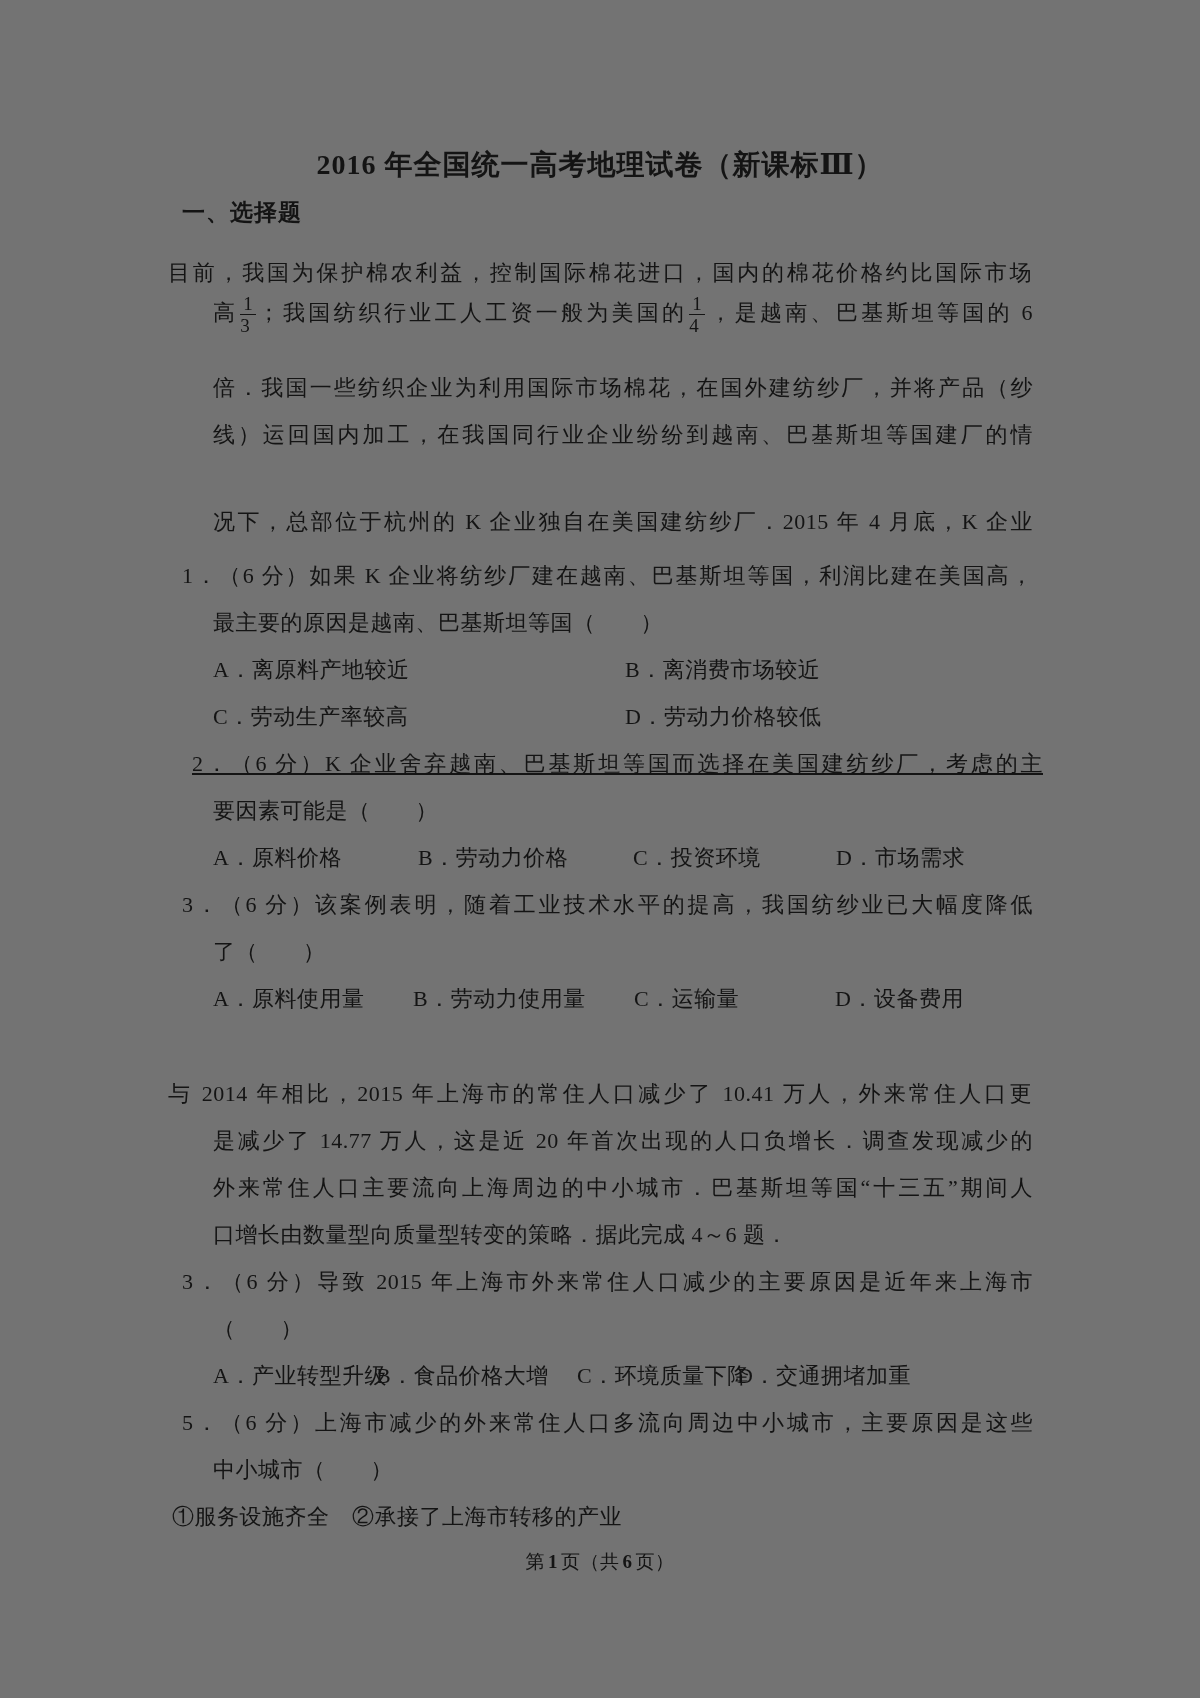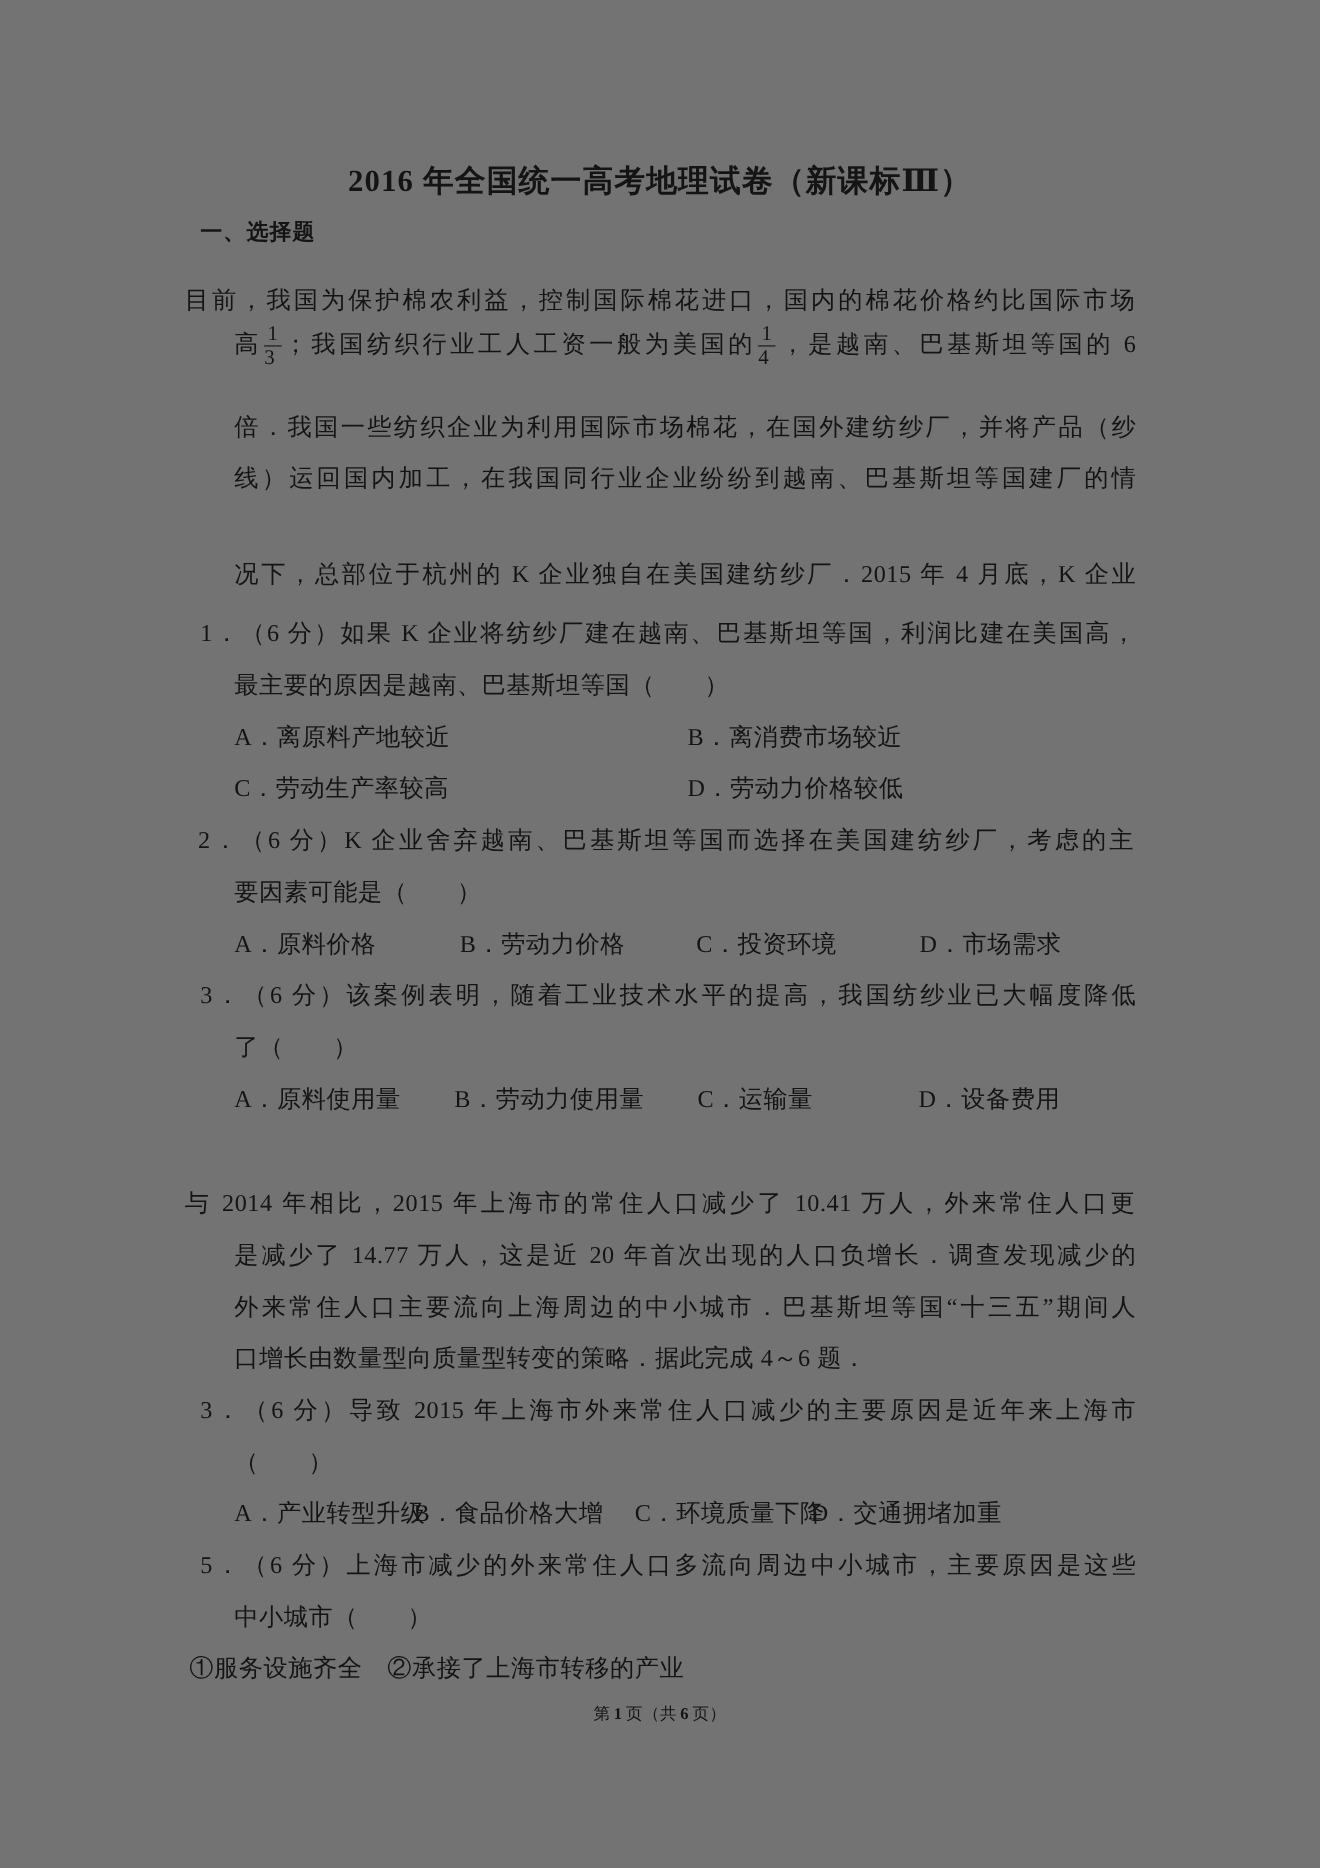--- a/index.html
+++ b/index.html
@@ -24,21 +24,21 @@
     white-space:normal;
   }
   .title {
     position:absolute; top:146px; left:0; width:1200px;
     text-align:center;
     font-size:28px; font-weight:bold;
     letter-spacing:1px;
   }
   .section-hdr {
     position:absolute; top:197px; left:182px;
-    font-size:20px; font-weight:bold;
+    font-size:23px; font-weight:bold;
     letter-spacing:1px;
   }
   .fracline { line-height:66px; }
   .frac {
     display:inline-block;
     vertical-align:middle;
     text-align:center;
     font-size:19px;
     line-height:1.05;
     letter-spacing:0;
@@ -48,21 +48,21 @@
   .fden { display:block; padding-top:1px; }
   .opt-row { position:absolute; height:28px; width:851px; }
   .opt {
     position:absolute; top:0;
     font-size:22px; line-height:28px;
     white-space:nowrap; letter-spacing:0.5px;
   }
   .footer {
     position:absolute; top:1549px; left:0; width:1200px;
     text-align:center;
-    font-size:15px;
+    font-size:19px;
     letter-spacing:0.5px;
   }
   .bd { font-weight:bold; padding:0 3px; }
 </style>
 </head>
 <body>
 
 <div id="page">
 
   <div class="title">2016 年全国统一高考地理试卷（新课标Ⅲ）</div>
@@ -81,21 +81,21 @@
   <div class="line" style="top:609px; left:213px;">最主要的原因是越南、巴基斯坦等国（　　）</div>
   <div class="opt-row" style="top:656px; left:213px;">
     <span class="opt" style="left:0;">A．离原料产地较近</span>
     <span class="opt" style="left:412px;">B．离消费市场较近</span>
   </div>
   <div class="opt-row" style="top:703px; left:213px;">
     <span class="opt" style="left:0;">C．劳动生产率较高</span>
     <span class="opt" style="left:412px;">D．劳动力价格较低</span>
   </div>
 
-  <div class="line just" style="top:750px; left:180px; width:851px;">2．（6 分）K 企业舍弃越南、巴基斯坦等国而选择在美国建纺纱厂，考虑的主</div>
+  <div class="line just" style="top:750px; left:192px; width:851px;text-decoration:underline;">2．（6 分）K 企业舍弃越南、巴基斯坦等国而选择在美国建纺纱厂，考虑的主</div>
   <div class="line" style="top:797px; left:213px;">要因素可能是（　　）</div>
   <div class="opt-row" style="top:844px; left:213px;">
     <span class="opt" style="left:0;">A．原料价格</span>
     <span class="opt" style="left:205px;">B．劳动力价格</span>
     <span class="opt" style="left:420px;">C．投资环境</span>
     <span class="opt" style="left:623px;">D．市场需求</span>
   </div>
 
   <div class="line just" style="top:891px; left:182px; width:851px;">3．（6 分）该案例表明，随着工业技术水平的提高，我国纺纱业已大幅度降低</div>
   <div class="line" style="top:938px; left:213px;">了（　　）</div>

